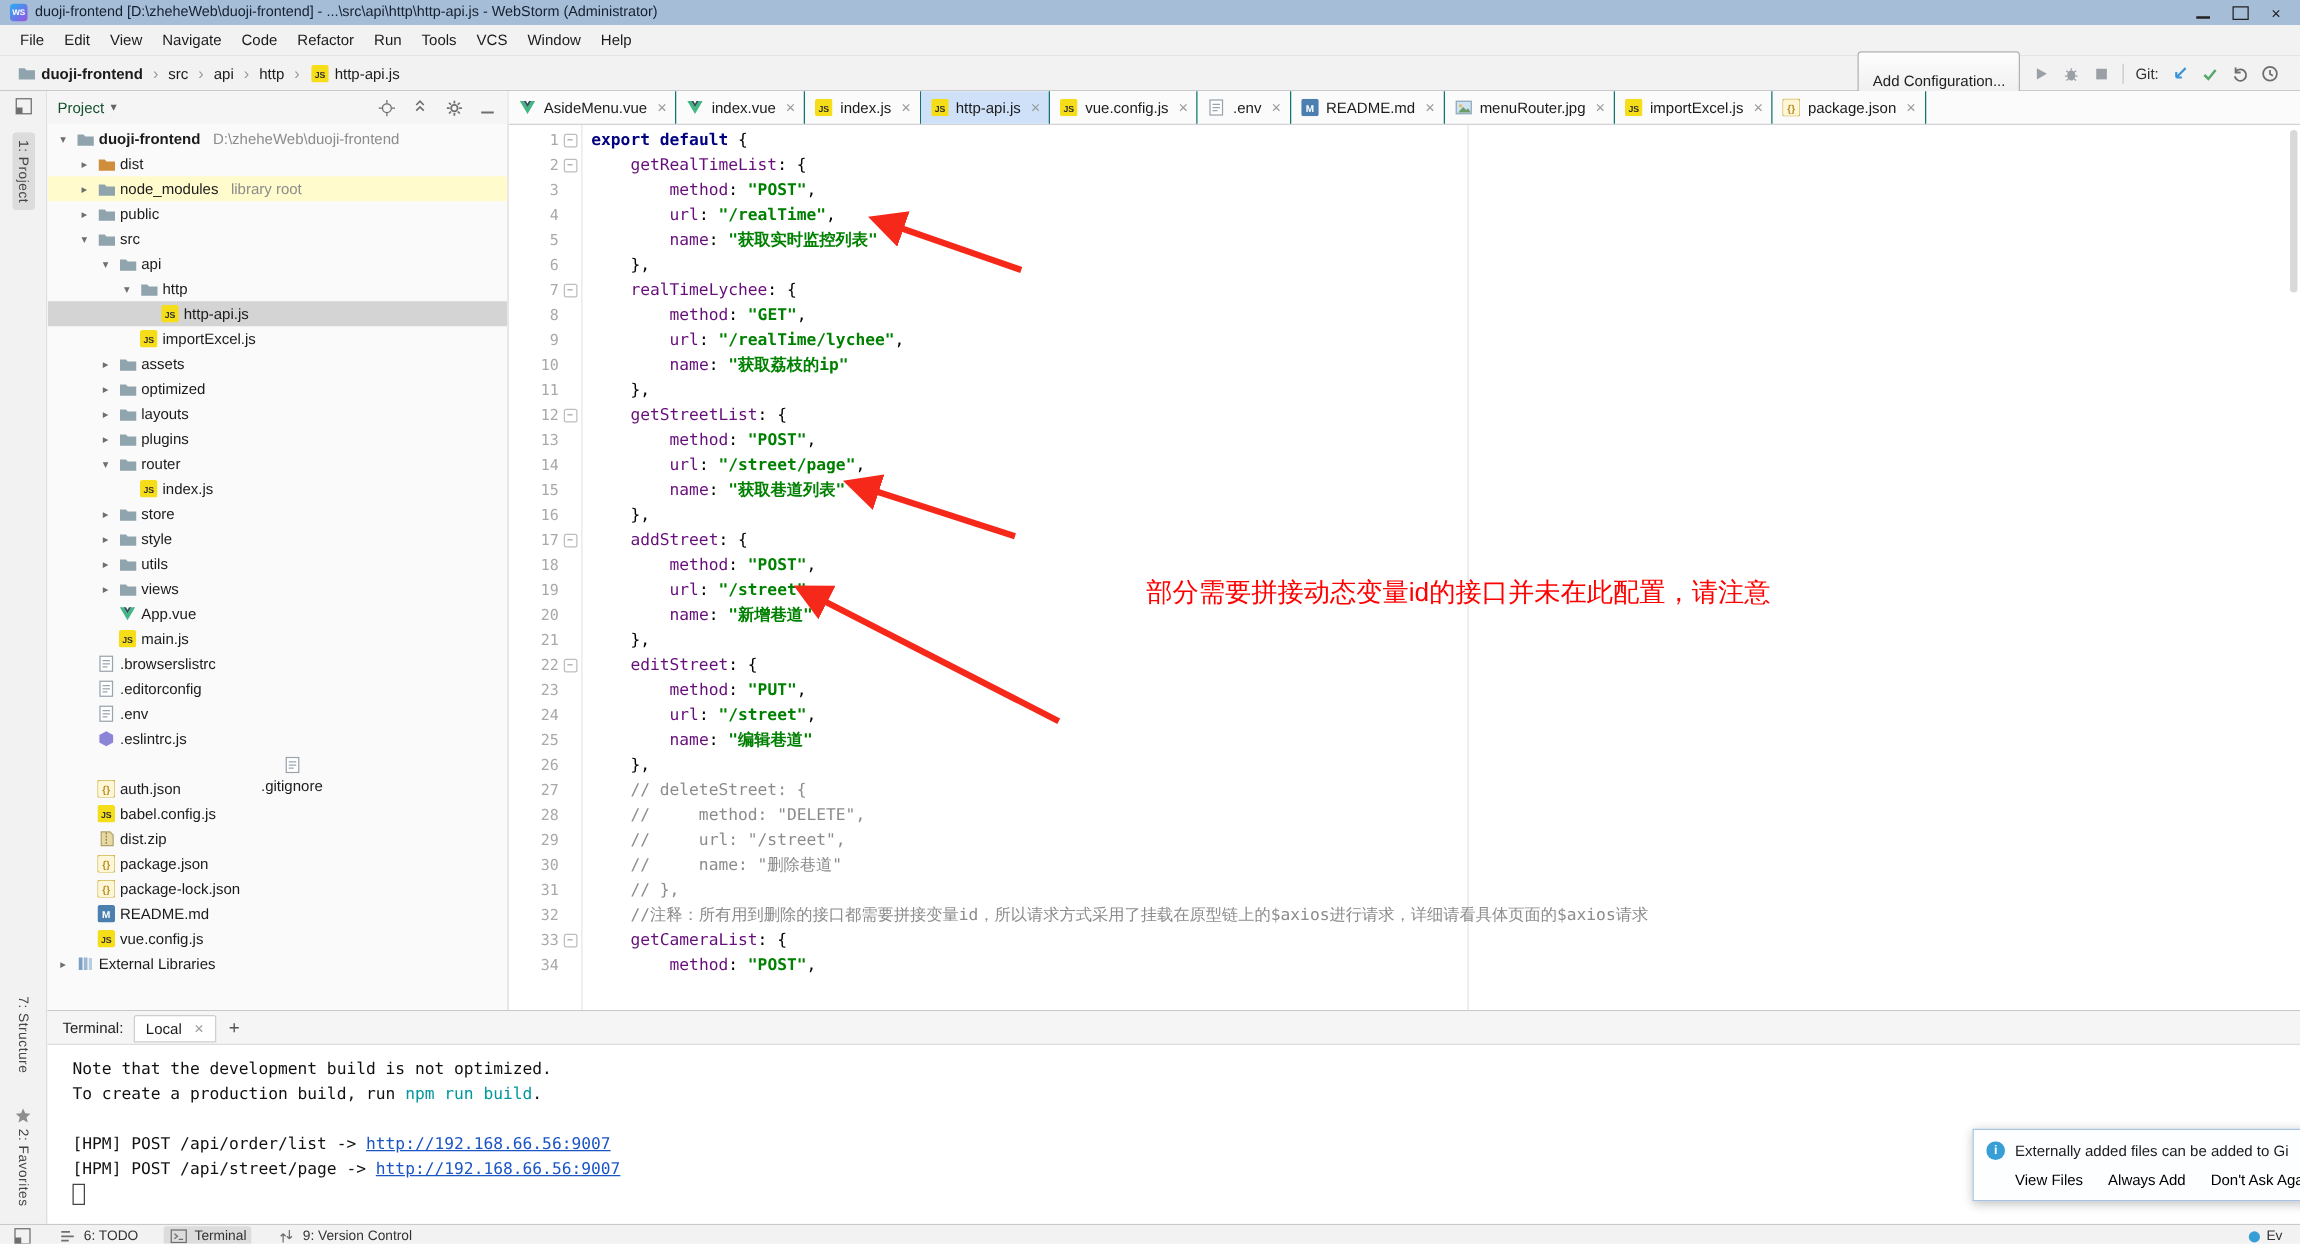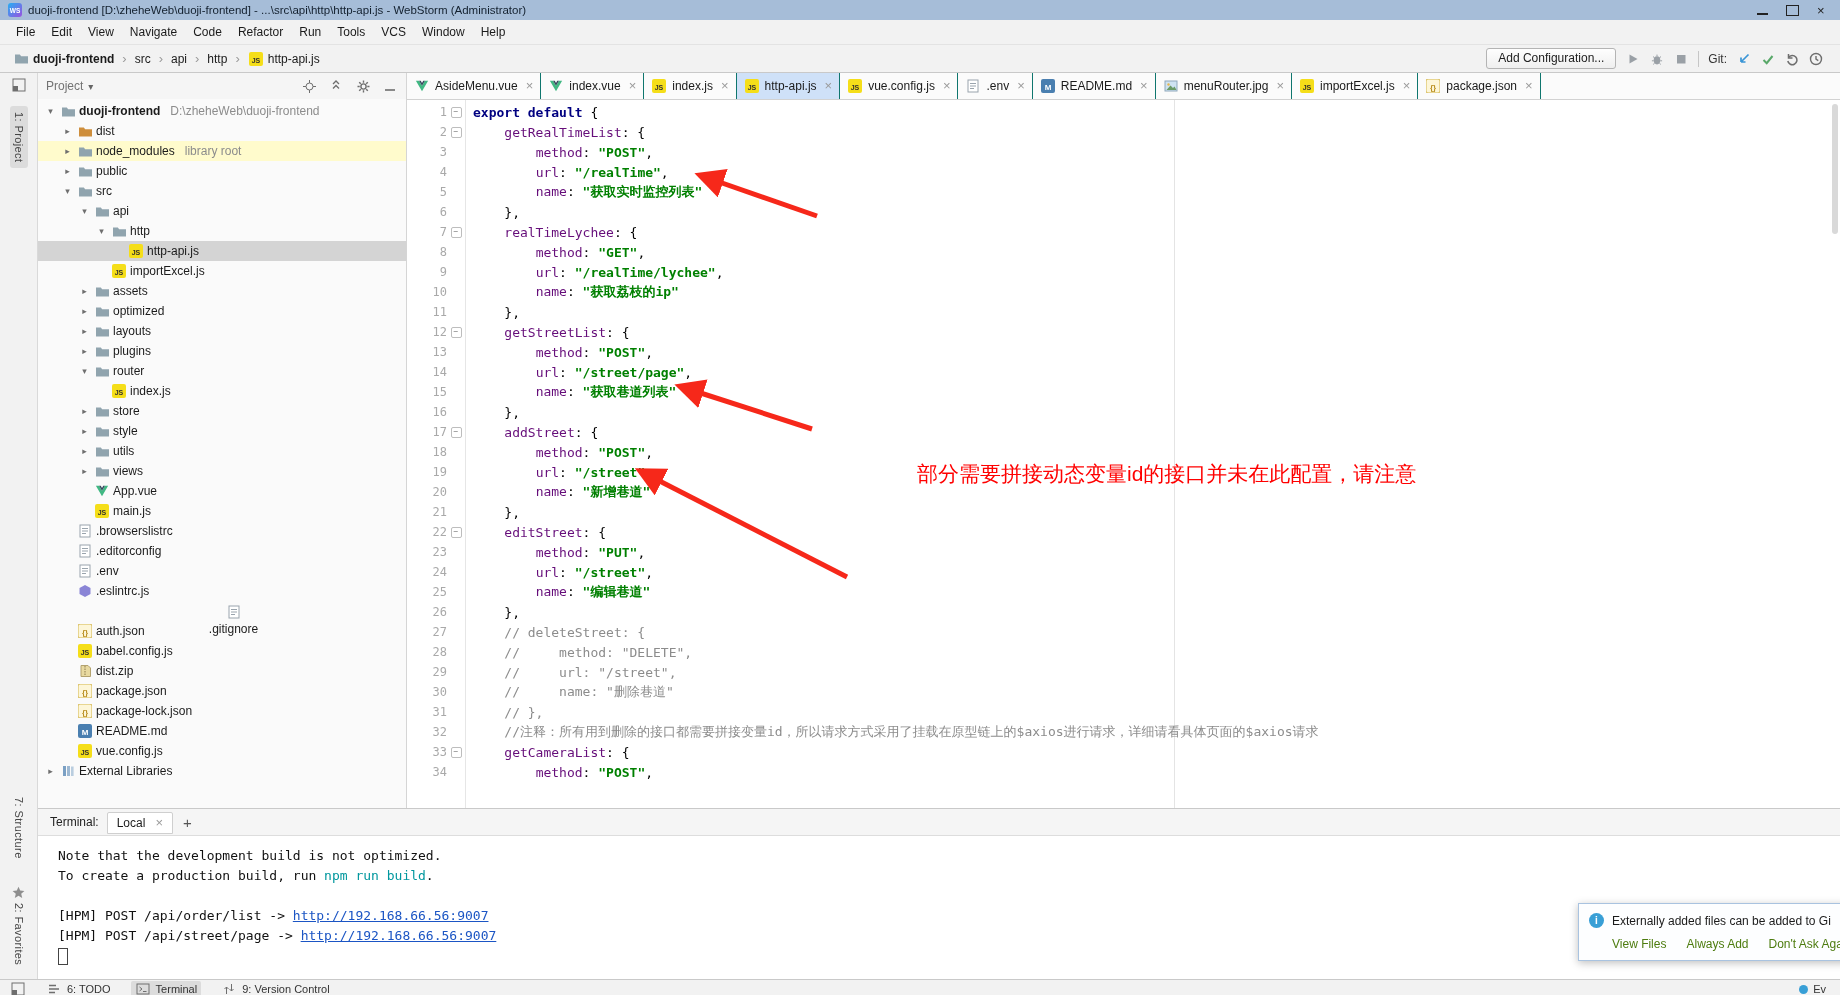--- a/index.html
+++ b/index.html
@@ -17,37 +17,37 @@
   .menubar{height:24px;background:#F2F2F2;display:flex;align-items:center;padding-left:8px;border-bottom:1px solid #E3E3E3}
   .menu-item{padding:3px 8px;white-space:nowrap}
   
   .toolbar{height:27px;background:#F2F2F2;display:flex;align-items:center;padding:0 10px;border-bottom:1px solid #C9C9C9}
   .breadcrumbs{display:flex;align-items:center;gap:3px;white-space:nowrap}
   .crumb{display:flex;align-items:center;gap:4px;padding:1px 3px}
   .crumb .txt{color:#1b1b1b}
   .crumb.bold .txt{font-weight:bold}
   .crumb-sep{color:#9a9a9a;padding:0 2px;font-size:13px}
   .toolbar-right{margin-left:auto;display:flex;align-items:center;gap:9px;padding-right:6px}
-  .add-config{font-family:"Liberation Sans",sans-serif;font-size:12px;color:#222;padding:2px 11px 3px;border:1px solid #B4B4B4;border-radius:3px;background:linear-gradient(#FEFEFE,#EFEFEF)}
+  .add-config{font-family:"Liberation Sans",sans-serif;font-size:12px;color:#222;padding:16px 11px 3px;border:1px solid #B4B4B4;border-radius:3px;background:linear-gradient(#FEFEFE,#EFEFEF)}
   .tb-icons{display:flex;align-items:center;gap:8px}
   .tb-sep{width:1px;height:16px;background:#C6C6C6}
   .git-label{color:#333}
   
   .workspace{display:flex;height:906px}
   .stripe{width:37px;background:#F2F2F2;border-right:1px solid #D9D9D9;display:flex;flex-direction:column;justify-content:space-between;align-items:center;padding:4px 0 8px}
   .stripe-top,.stripe-bottom{display:flex;flex-direction:column;align-items:center;gap:14px}
   .stripe-item{display:flex;flex-direction:column;align-items:center;gap:3px;padding:6px 3px;color:#3a3a3a;border-radius:3px}
   .stripe-item.active{background:#DCDCDC}
   .vtext{writing-mode:vertical-rl;font-size:11px;letter-spacing:.4px;color:#454545}
   .rightcol{flex:1;display:flex;flex-direction:column;min-width:0}
   .main{height:736px;display:flex;background:#fff;min-width:0}
   
   .project-panel{width:368px;flex:none;background:#FAFAFA;border-right:1px solid #D5D5D5;display:flex;flex-direction:column;overflow:hidden}
   .panel-header{height:26px;flex:none;display:flex;align-items:center;padding:0 8px;gap:5px;background:#F5F5F5}
-  .panel-title{color:#737373}
+  .panel-title{color:#14532d}
   .caret{color:#666;font-size:10px}
   .ph-icons{margin-left:auto;display:flex;align-items:center;gap:11px}
   .tree{flex:1;overflow:hidden;padding-top:2px}
   .tree-row{height:20px;display:flex;align-items:center;gap:3px;white-space:nowrap}
   .tree-row.selected{background:#D4D4D4}
   .tree-row.highlight{background:#FFFBCC}
   .tree-arrow{width:13px;color:#6e6e6e;font-size:9px;text-align:center;flex:none}
   .tree-row .lbl{color:#1b1b1b}
   .tree-row .lbl.bold{font-weight:bold}
   .sfx{color:#8c8c8c;margin-left:7px}
@@ -89,21 +89,21 @@
   .statusbar{height:18px;background:#F2F2F2;border-top:1px solid #C9C9C9;display:flex;align-items:center;gap:16px;padding:0 10px;font-size:11px;color:#333}
   .sb-item{display:flex;align-items:center;gap:5px;padding:1px 4px;border-radius:2px}
   .sb-item.active{background:#DCDCDC}
   .sb-spacer{flex:1}
   .ev-dot{width:9px;height:9px;border-radius:50%;background:#389FD6;display:inline-block}
   
   .notification{position:absolute;left:1578px;top:903px;width:330px;background:#FDFEFF;border:1px solid #A9C3E0;box-shadow:0 2px 8px rgba(0,0,0,.25);padding:9px 10px;font-size:12px;z-index:9}
   .notif-row1{display:flex;gap:8px;align-items:center;white-space:nowrap;overflow:hidden}
   .info-icon{width:15px;height:15px;border-radius:50%;background:#389FD6;color:#fff;font-size:10px;font-weight:bold;display:flex;align-items:center;justify-content:center;flex:none}
   .notif-actions{display:flex;gap:20px;margin-top:9px;margin-left:23px;white-space:nowrap}
-  .notif-action{color:#4d7c0f}
+  .notif-action{color:#000000}
   .icon{display:inline-flex;align-items:center;justify-content:center;width:16px;height:15px;flex:none}
 </style>
 </head>
 <body>
 
 <div class="ide">
 
   <div class="titlebar">
     <span class="app-icon">WS</span>
     <span class="title">duoji-frontend [D:\zheheWeb\duoji-frontend] - ...\src\api\http\http-api.js - WebStorm (Administrator)</span>

